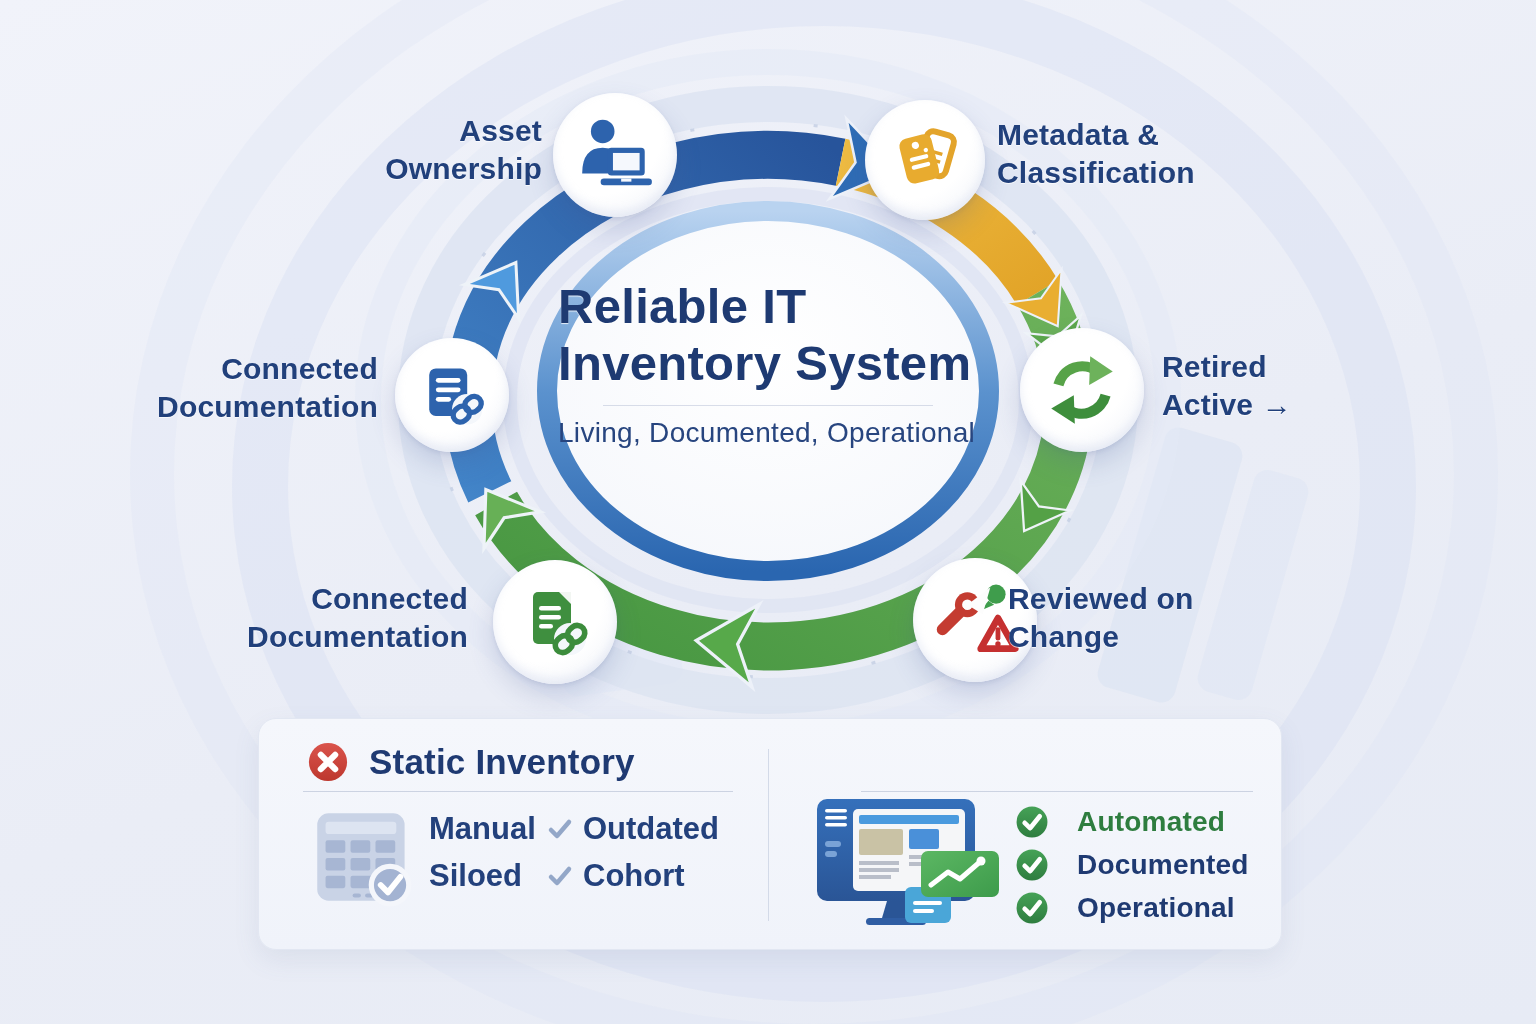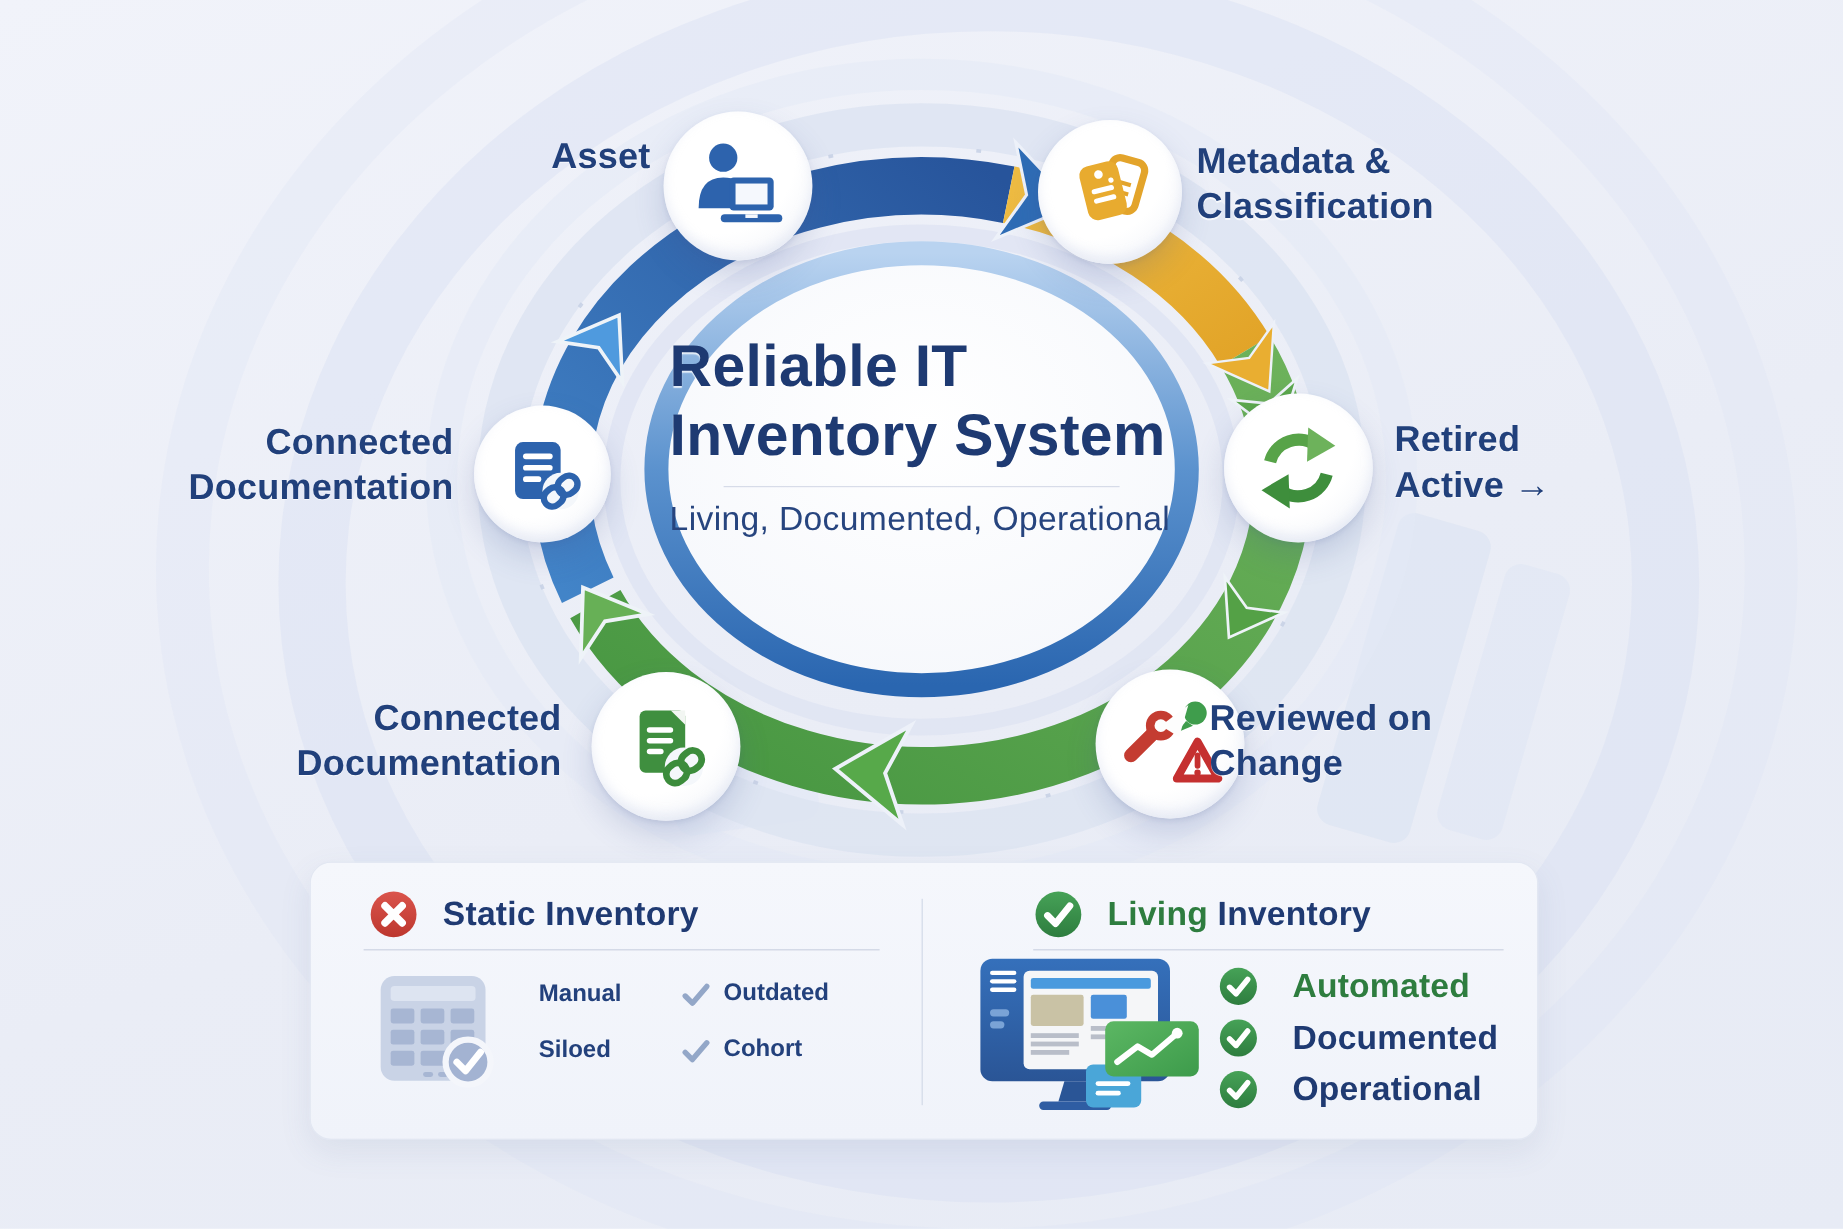--- a/index.html
+++ b/index.html
@@ -43,29 +43,29 @@
          background:linear-gradient(180deg,#f5f7fc 0%,#f0f3fa 100%);
          border:1px solid #e2e7f2;border-radius:18px;
          box-shadow:0 10px 26px rgba(90,105,150,.10);}
   .panel-vdivider{position:absolute;left:509px;top:30px;width:1px;height:172px;background:#d3dae8;}
   .half{position:absolute;top:0;height:230px;}
   .half-static{left:0;width:509px;}
   .half-living{left:510px;width:512px;}
   .half-head{position:absolute;top:22px;display:flex;align-items:center;gap:20px;}
   .half-static .half-head{left:48px;}
   .half-living .half-head{left:92px;}
-  .half-title{font-size:28px;font-weight:700;color:#1f3a72;letter-spacing:.2px;}
+  .half-title{font-size:35px;font-weight:700;color:#1f3a72;letter-spacing:.2px;}
   .t-green{color:#2e7d3f;}
   .h-divider{position:absolute;top:72px;height:1px;background:#ccd3e2;}
   .half-static .h-divider{left:44px;width:430px;}
   .half-living .h-divider{left:92px;width:392px;}
 
   .static-grid-icon{position:absolute;left:52px;top:86px;}
   .s-items{position:absolute;left:170px;top:86px;display:grid;grid-template-columns:118px auto;grid-auto-rows:47px;align-items:center;}
-  .s-item{font-size:20px;font-weight:600;color:#23417c;display:flex;gap:10px;margin-left:20px;}
+  .s-item{font-size:31px;font-weight:600;color:#23417c;display:flex;align-items:center;gap:10px;}
   .s-check svg{display:block;}
 
   .monitor-wrap{position:absolute;left:40px;top:76px;}
   .l-items{position:absolute;left:246px;top:86px;display:flex;flex-direction:column;gap:9px;}
   .l-item{display:flex;align-items:center;gap:28px;height:34px;}
   .l-label{font-size:28px;font-weight:700;color:#1f3a72;letter-spacing:.2px;}
   .l-label.green{color:#2e7d3f;}
 </style>
 </head>
 <body>
@@ -154,20 +154,21 @@
       <circle cx="28" cy="17" r="11.5" fill="#2d63ad"></circle>
       <path d="M8 58 Q8 33 28 33 Q42 33 47 43 L47 58 Z" fill="#2d63ad"></path>
       <rect x="33" y="33" width="36" height="27" rx="3.5" fill="#2d63ad"></rect>
       <rect x="38" y="38" width="26" height="17" fill="#f5f8fd"></rect>
       <rect x="26" y="63" width="50" height="6.5" rx="3.2" fill="#2d63ad"></rect>
       <rect x="46" y="63" width="10" height="3" fill="#f5f8fd"></rect>
     </svg>
   </div>
   <div class="node-label align-r" style="left:300px;top:112px;width:242px;">
     <span style="display:block">Asset</span>
+    <span style="display:block">Ownership</span>
   </div>
 
   <div class="node" style="left:865px;top:100px;width:120px;height:120px;">
     <svg width="80" height="80" viewBox="0 0 80 80">
       <g transform="rotate(16 48 38)">
         <rect x="36" y="12" width="28" height="42" rx="7" fill="none" stroke="#e3a42b" stroke-width="6"></rect>
         <path d="M44 32 h12 M44 40 h12" stroke="#e3a42b" stroke-width="3.5"></path>
       </g>
       <g transform="rotate(-14 34 40)">
         <rect x="18" y="16" width="33" height="46" rx="8" fill="#e8ab2f"></rect>
@@ -305,27 +306,20 @@
             <svg width="26" height="26" viewBox="0 0 26 26">
                 <path d="M4 14 L10 20 L22 6" fill="none" stroke="#93a7c8" stroke-width="4.5" stroke-linecap="round" stroke-linejoin="round"></path>
               </svg>
           </span>
           <span>Cohort</span>
         </div>
       </div>
     </div>
 
     <div class="half half-living">
-      <div class="half-head">
-        <svg width="42" height="42" viewBox="0 0 44 44">
-          <circle cx="22" cy="22" r="20" fill="url(#gGreenC)"></circle>
-          <path d="M12.5 23 L19.5 30 L32 14.5" fill="none" stroke="#fff" stroke-width="6" stroke-linecap="round" stroke-linejoin="round"></path>
-        </svg>
-        <span class="half-title"><span class="t-green">Living</span> <span>Inventory</span></span>
-      </div>
       <div class="h-divider"></div>
 
       <div class="monitor-wrap">
         <svg width="200" height="135" viewBox="0 0 200 135">
           <rect x="8" y="4" width="158" height="102" rx="10" fill="url(#gMon)"></rect>
           <g fill="#fff">
             <rect x="16" y="14" width="22" height="3.6" rx="1.8"></rect>
             <rect x="16" y="21" width="22" height="3.6" rx="1.8"></rect>
             <rect x="16" y="28" width="22" height="3.6" rx="1.8"></rect>
           </g>

